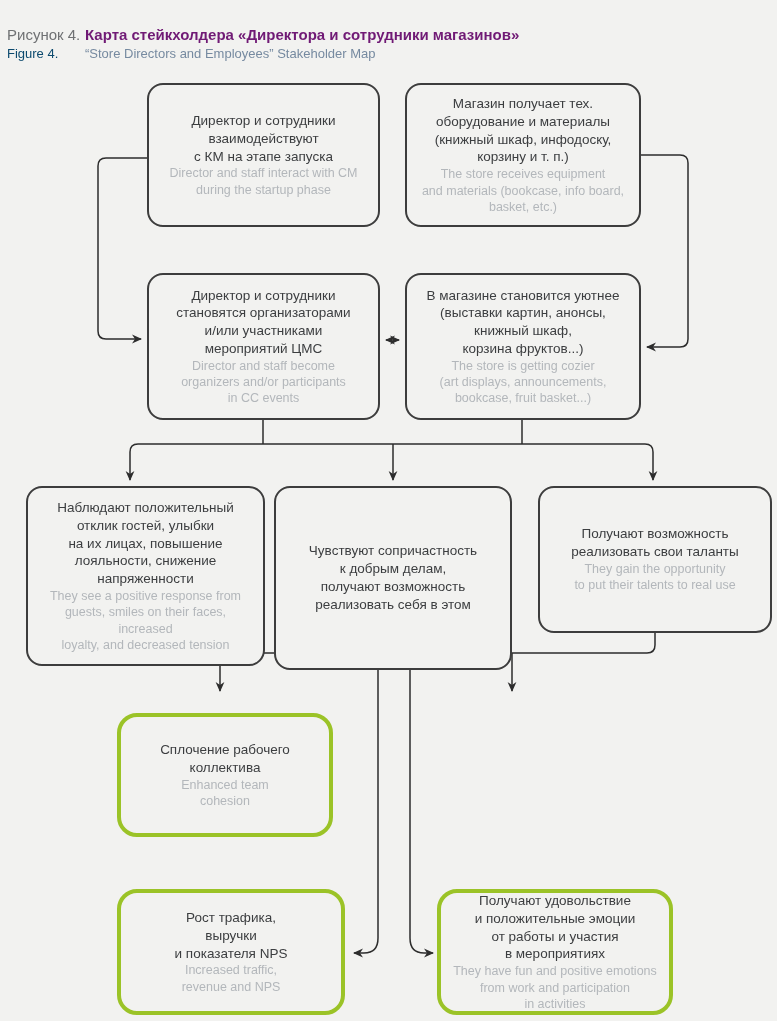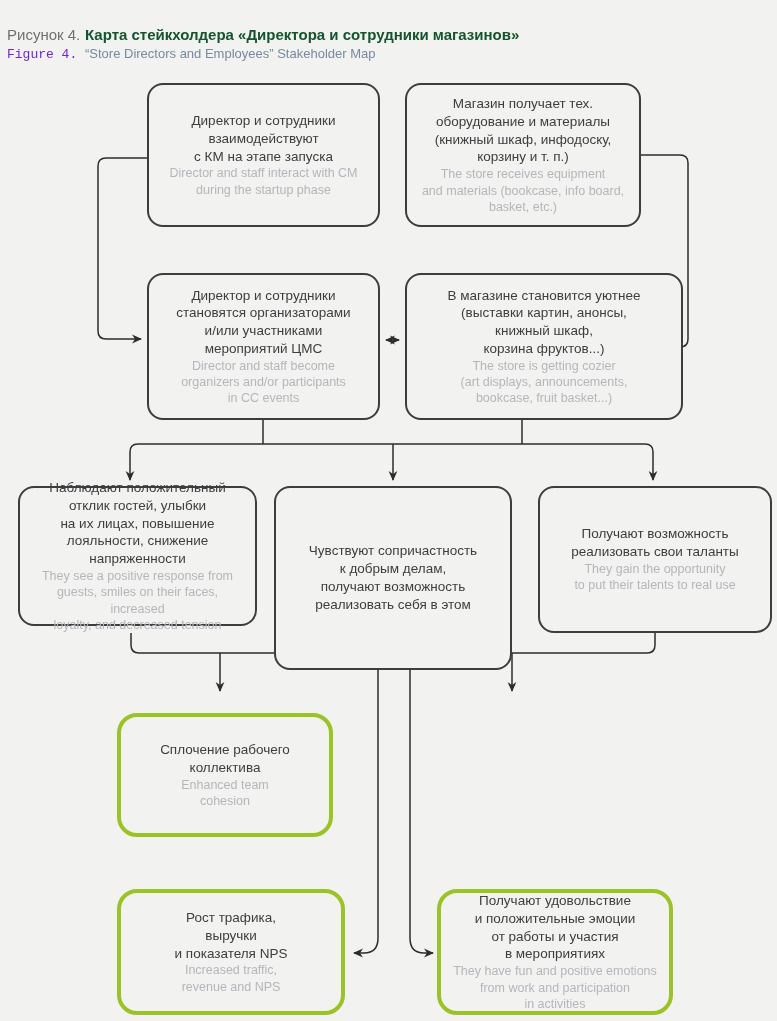--- a/index.html
+++ b/index.html
@@ -14,22 +14,22 @@
   html,body{margin:0;padding:0;}
   body{background:var(--bg);font-family:"Liberation Sans","DejaVu Sans",sans-serif;}
   .page{position:relative;width:777px;height:1021px;background:var(--bg);overflow:hidden;}
 
   
   .figure-header{
     position:absolute;left:7px;top:7px;width:760px;
     display:grid;grid-template-columns:78px 1fr;row-gap:3px;align-items:baseline;margin-top:19px;
   }
   .ru-lbl{font-size:15px;color:#6f7173;}
-  .ru-ttl{font-size:15px;font-weight:700;color:#14532d;}
-  .en-lbl{font-size:13px;color:#6d28d9;font-family:Liberation Mono, monospace;}
+  .ru-ttl{font-size:15px;font-weight:700;color:#701a75;}
+  .en-lbl{font-size:13px;color:#0c4a6e;}
   .en-ttl{font-size:13px;font-weight:400;color:var(--title-en);}
 
   
   svg.connectors{position:absolute;left:0;top:0;}
   svg.connectors path.edge{fill:none;stroke:var(--connector);stroke-width:1.5px;}
   svg.connectors .head{fill:var(--connector);}
 
   
   .node{
     position:absolute;box-sizing:border-box;background:var(--bg);
@@ -99,31 +99,31 @@
   <div class="node dark" style="left:147px;top:273px;width:233px;height:147px">
     <div class="ru">Директор и сотрудники
 становятся организаторами
 и/или участниками
 мероприятий ЦМС</div>
     <div class="en">Director and staff become
 organizers and/or participants
 in CC events</div>
   </div>
 
-  <div class="node dark" style="left:405px;top:273px;width:278px;height:147px">
+  <div class="node dark" style="left:405px;top:273px;width:236px;height:147px">
     <div class="ru">В магазине становится уютнее
 (выставки картин, анонсы,
 книжный шкаф,
 корзина фруктов...)</div>
     <div class="en">The store is getting cozier
 (art displays, announcements,
 bookcase, fruit basket...)</div>
   </div>
 
-  <div class="node dark" style="left:18px;top:486px;width:239px;height:140px">
+  <div class="node dark" style="left:26px;top:486px;width:239px;height:180px">
     <div class="ru">Наблюдают положительный
 отклик гостей, улыбки
 на их лицах, повышение
 лояльности, снижение
 напряженности</div>
     <div class="en">They see a positive response from
 guests, smiles on their faces, increased
 loyalty, and decreased tension</div>
   </div>
 

